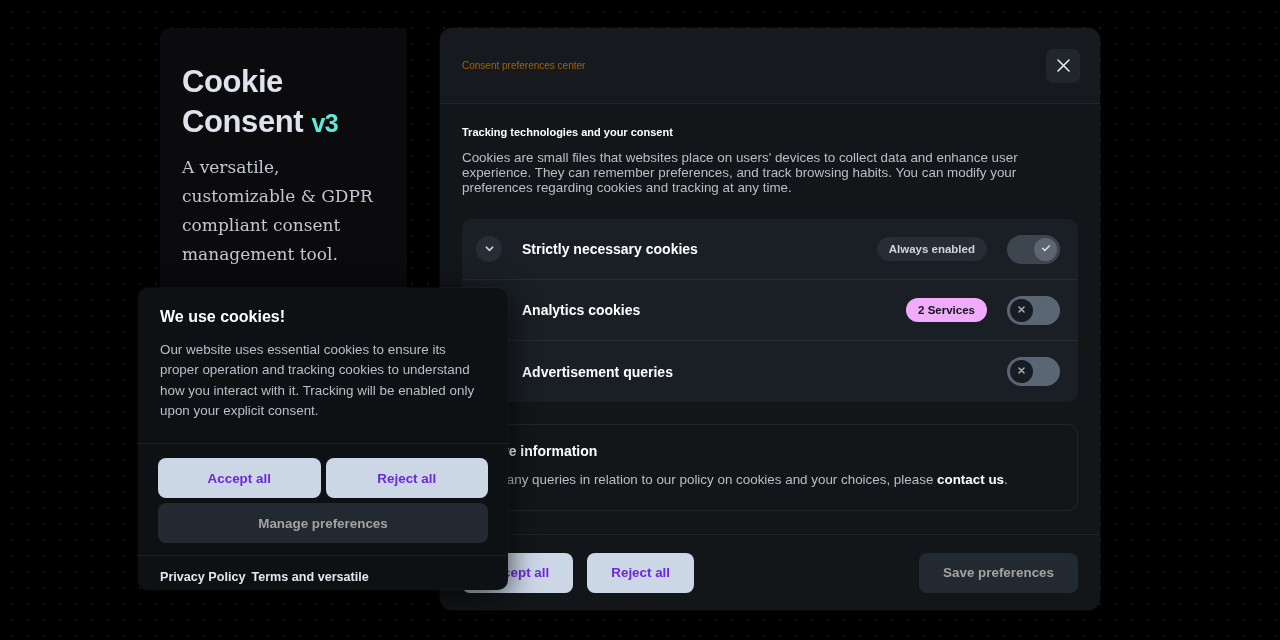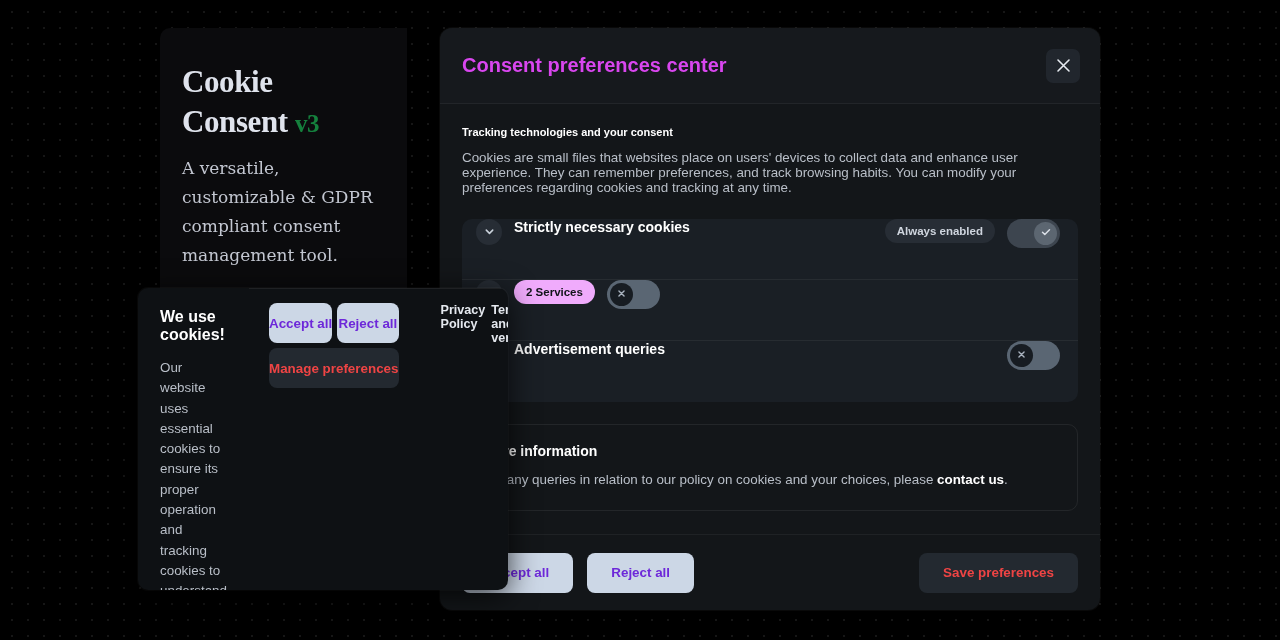--- a/index.html
+++ b/index.html
@@ -27,30 +27,30 @@
     top: 28px;
     width: 247px;
     height: 562px;
     background: #0b0b0d;
     border-radius: 10px 0 0 10px;
     padding: 34px 0 0 22px;
     overflow: hidden;
   }
 
   #hero-title {
-    font-family: Liberation Serif, serif;
+    font-family: Liberation Sans, sans-serif;
     font-size: 31px;
     font-weight: 700;
     letter-spacing: -0.4px;
     color: #dfe3ec;
     line-height: 40px;
   }
 
   #hero-version {
-    color: #15803d;
+    color: #5eead4;
     font-size: 25px;
     font-weight: 700;
     letter-spacing: -0.5px;
   }
 
   #hero-desc {
     margin-top: 10px;
     font-family: "DejaVu Serif", serif;
     font-size: 17px;
     line-height: 29px;
@@ -77,23 +77,23 @@
     height: 76px;
     flex: 0 0 76px;
     background: #16191d;
     display: flex;
     align-items: center;
     padding: 0 20px 0 22px;
     border-bottom: 1px solid rgba(255,255,255,0.055);
   }
 
   #dialog-title {
-    font-size: 20px;
-    font-weight: 700;
-    color: #d946ef;
+    font-size: 10px;
+    font-weight: 400;
+    color: #a16207;
     flex: 1;
   }
 
   #close-button {
     width: 34px;
     height: 34px;
     border-radius: 7px;
     background: #21262d;
     display: flex;
     align-items: center;
@@ -128,23 +128,24 @@
   #accordion {
     margin-top: 24px;
     background: #1a1f25;
     border-radius: 10px;
     overflow: hidden;
   }
 
   .accordion-row {
     height: 61px;
     display: flex;
-    align-items: flex-start;
+    align-items: center;
     padding: 0 18px 0 14px;
     border-bottom: 1px solid rgba(255,255,255,0.06);
+    gap: 8px;
   }
   .accordion-row:last-child { border-bottom: none; }
 
   .accordion-chevron {
     width: 26px;
     height: 26px;
     border-radius: 50%;
     background: #272d35;
     display: flex;
     align-items: center;
@@ -247,35 +248,36 @@
     font-size: 13.4px;
     font-weight: 700;
     border: none;
     border-radius: 8px;
     height: 40px;
     padding: 0 24px;
     cursor: pointer;
     white-space: nowrap;
   }
   .btn-light { background: #ccd7e6; color: #6d28d9; }
-  .btn-dark  { background: #232930; color: #ef4444; }
+  .btn-dark  { background: #232930; color: #a3a3a3; }
   #save-preferences-button { margin-left: auto; }
 
   
   #cookie-banner {
     position: absolute;
     left: 138px;
     top: 288px;
     width: 370px;
     height: 302px;
     background: #0e1114;
     border-radius: 10px;
     overflow: hidden;
     box-shadow: 0 6px 30px rgba(0,0,0,0.75), 0 0 0 1px rgba(255,255,255,0.04);
     display: flex;
+    flex-direction: column;
   }
 
   #banner-body { padding: 20px 22px 22px 22px; }
 
   #banner-title {
     font-size: 16px;
     font-weight: 700;
     color: #ffffff;
     margin-bottom: 14px;
   }
@@ -368,20 +370,21 @@
       </div>
 
       <div class="accordion-row">
         <button class="accordion-chevron">
           <span>
             <svg width="11" height="11" viewBox="0 0 12 12" fill="none" aria-hidden="true">
               <path d="M2.5 4.5 L6 8 L9.5 4.5" stroke="#c9d1da" stroke-width="1.7" stroke-linecap="round" stroke-linejoin="round"></path>
             </svg>
           </span>
         </button>
+        <span class="accordion-label">Analytics cookies</span>
         <span class="pill-services">2 Services</span>
         <button class="toggle off">
           <span class="knob">
             <span>
               <svg width="11" height="11" viewBox="0 0 12 12" fill="none" aria-hidden="true">
                 <path d="M3.2 3.2 L8.8 8.8 M8.8 3.2 L3.2 8.8" stroke="#a9b3bf" stroke-width="1.5" stroke-linecap="round"></path>
               </svg>
             </span>
           </span>
         </button>

